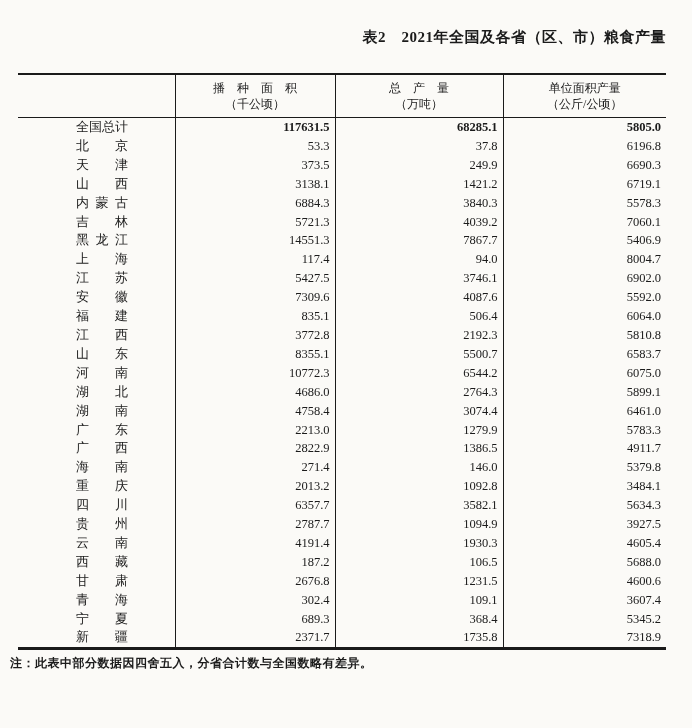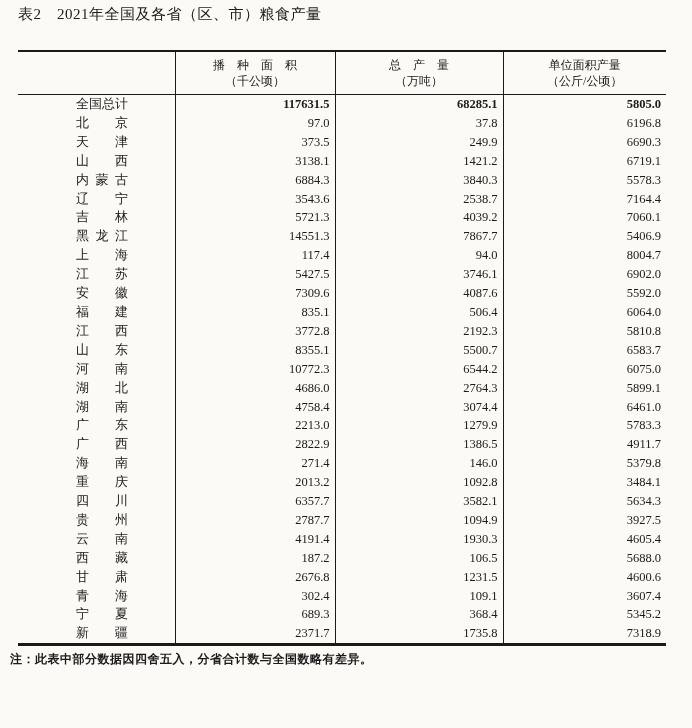--- a/index.html
+++ b/index.html
@@ -8,24 +8,24 @@
   }
   body {
     width: 692px;
     height: 728px;
     background: #fbfaf7;
     color: #1b1b1b;
     font-family: "Liberation Serif", "DejaVu Serif", serif;
     overflow: hidden;
   }
   .page-title {
-    text-align: left;
+    text-align: right;
     font-size: 15px;
-    font-weight: normal;
-    padding-top: 5px;
+    font-weight: bold;
+    padding-top: 28px;
     letter-spacing: 0.5px;
     width: 648px;
     margin-left: 18px;
   }
   table.grain-table {
     border-collapse: collapse;
     table-layout: fixed;
     width: 648px;
     margin: 26px 0 0 18px;
     border-top: 2.5px solid #1a1a1a;
@@ -114,21 +114,21 @@
   </thead>
   <tbody id="table-body">
       <tr class="bold-row">
     <td class="name-cell"><span class="name-inner">全国总计</span></td>
     <td class="num vline c-area">117631.5</td>
     <td class="num vline c-total">68285.1</td>
     <td class="num vline c-yield">5805.0</td>
   </tr>
       <tr>
     <td class="name-cell"><span class="name-inner">北京</span></td>
-    <td class="num vline c-area">97.0</td>
+    <td class="num vline c-area">53.3</td>
     <td class="num vline c-total">37.8</td>
     <td class="num vline c-yield">6196.8</td>
   </tr>
       <tr>
     <td class="name-cell"><span class="name-inner">天津</span></td>
     <td class="num vline c-area">373.5</td>
     <td class="num vline c-total">249.9</td>
     <td class="num vline c-yield">6690.3</td>
   </tr>
       <tr>
@@ -137,26 +137,20 @@
     <td class="num vline c-total">1421.2</td>
     <td class="num vline c-yield">6719.1</td>
   </tr>
       <tr>
     <td class="name-cell"><span class="name-inner">内蒙古</span></td>
     <td class="num vline c-area">6884.3</td>
     <td class="num vline c-total">3840.3</td>
     <td class="num vline c-yield">5578.3</td>
   </tr>
       <tr>
-    <td class="name-cell"><span class="name-inner">辽宁</span></td>
-    <td class="num vline c-area">3543.6</td>
-    <td class="num vline c-total">2538.7</td>
-    <td class="num vline c-yield">7164.4</td>
-  </tr>
-      <tr>
     <td class="name-cell"><span class="name-inner">吉林</span></td>
     <td class="num vline c-area">5721.3</td>
     <td class="num vline c-total">4039.2</td>
     <td class="num vline c-yield">7060.1</td>
   </tr>
       <tr>
     <td class="name-cell"><span class="name-inner">黑龙江</span></td>
     <td class="num vline c-area">14551.3</td>
     <td class="num vline c-total">7867.7</td>
     <td class="num vline c-yield">5406.9</td>

